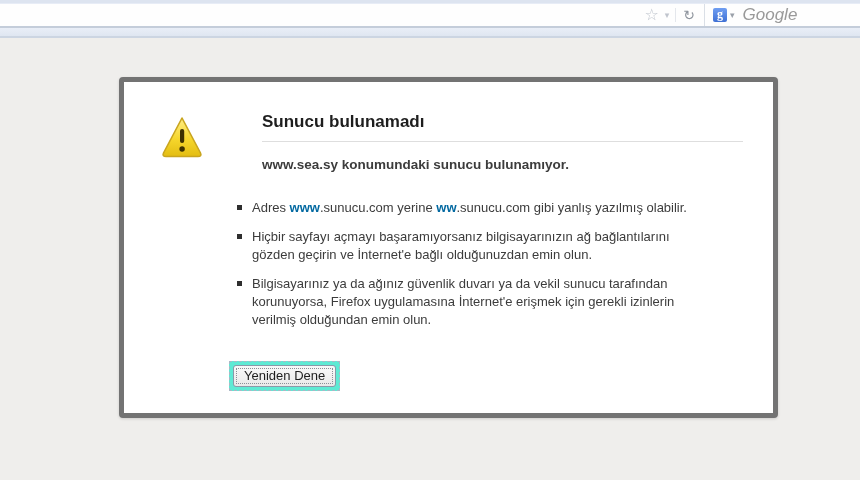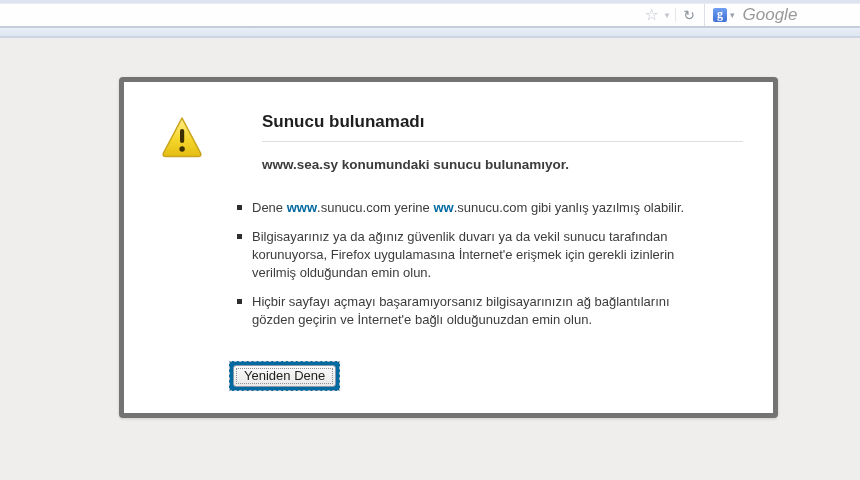--- a/index.html
+++ b/index.html
@@ -59,21 +59,21 @@
   ul.suggestions li{
     position:relative;padding-left:15px;margin-bottom:11px;
     font-size:13px;line-height:18px;color:#3c3c3c;
   }
   ul.suggestions li::before{
     content:"";position:absolute;left:0;top:6px;width:5px;height:5px;background:#2e2e2e;
   }
   ul.suggestions li b{color:#0369a1;}
   .btn-wrap{
     display:inline-block;margin:21px 0 0 -33px;
-    border:1px dashed #aab8c6;background:#0369a1;padding:3px;text-decoration:underline;
+    border:1px dashed #aab8c6;background:#5eead4;padding:3px;text-decoration:underline;
   }
   .retry-btn{
     font-family:"Liberation Sans",sans-serif;font-size:13px;color:#1e1e1e;
     background:linear-gradient(#f9f9f9,#e9e9e9);
     border:1px solid #8b99a9;border-radius:3px;
     padding:2px 10px 3px 10px;cursor:pointer;
     outline:1px dotted #8a9098;outline-offset:-4px;
   }
 </style>
 </head>
@@ -114,23 +114,23 @@
         <circle cx="22.1" cy="35" r="2.7" fill="#3d3000"></circle>
       </svg>
     </div>
 
     <div class="content">
       <h1 class="title">Sunucu bulunamadı</h1>
 
       <p class="description">www.sea.sy konumundaki sunucu bulunamıyor.</p>
 
       <ul class="suggestions">
-        <li><span>Dene </span><b>www</b><span>.sunucu.com yerine </span><b>ww</b><span>.sunucu.com gibi yanlış yazılmış olabilir.</span></li>
+        <li><span>Adres </span><b>www</b><span>.sunucu.com yerine </span><b>ww</b><span>.sunucu.com gibi yanlış yazılmış olabilir.</span></li>
+        <li>Hiçbir sayfayı açmayı başaramıyorsanız bilgisayarınızın ağ bağlantılarını gözden geçirin ve İnternet'e bağlı olduğunuzdan emin olun.</li>
         <li>Bilgisayarınız ya da ağınız güvenlik duvarı ya da vekil sunucu tarafından korunuyorsa, Firefox uygulamasına İnternet'e erişmek için gerekli izinlerin verilmiş olduğundan emin olun.</li>
-        <li>Hiçbir sayfayı açmayı başaramıyorsanız bilgisayarınızın ağ bağlantılarını gözden geçirin ve İnternet'e bağlı olduğunuzdan emin olun.</li>
       </ul>
 
       <div class="btn-wrap">
         <button class="retry-btn">Yeniden Dene</button>
       </div>
     </div>
   </div>
 
 </div>
 

